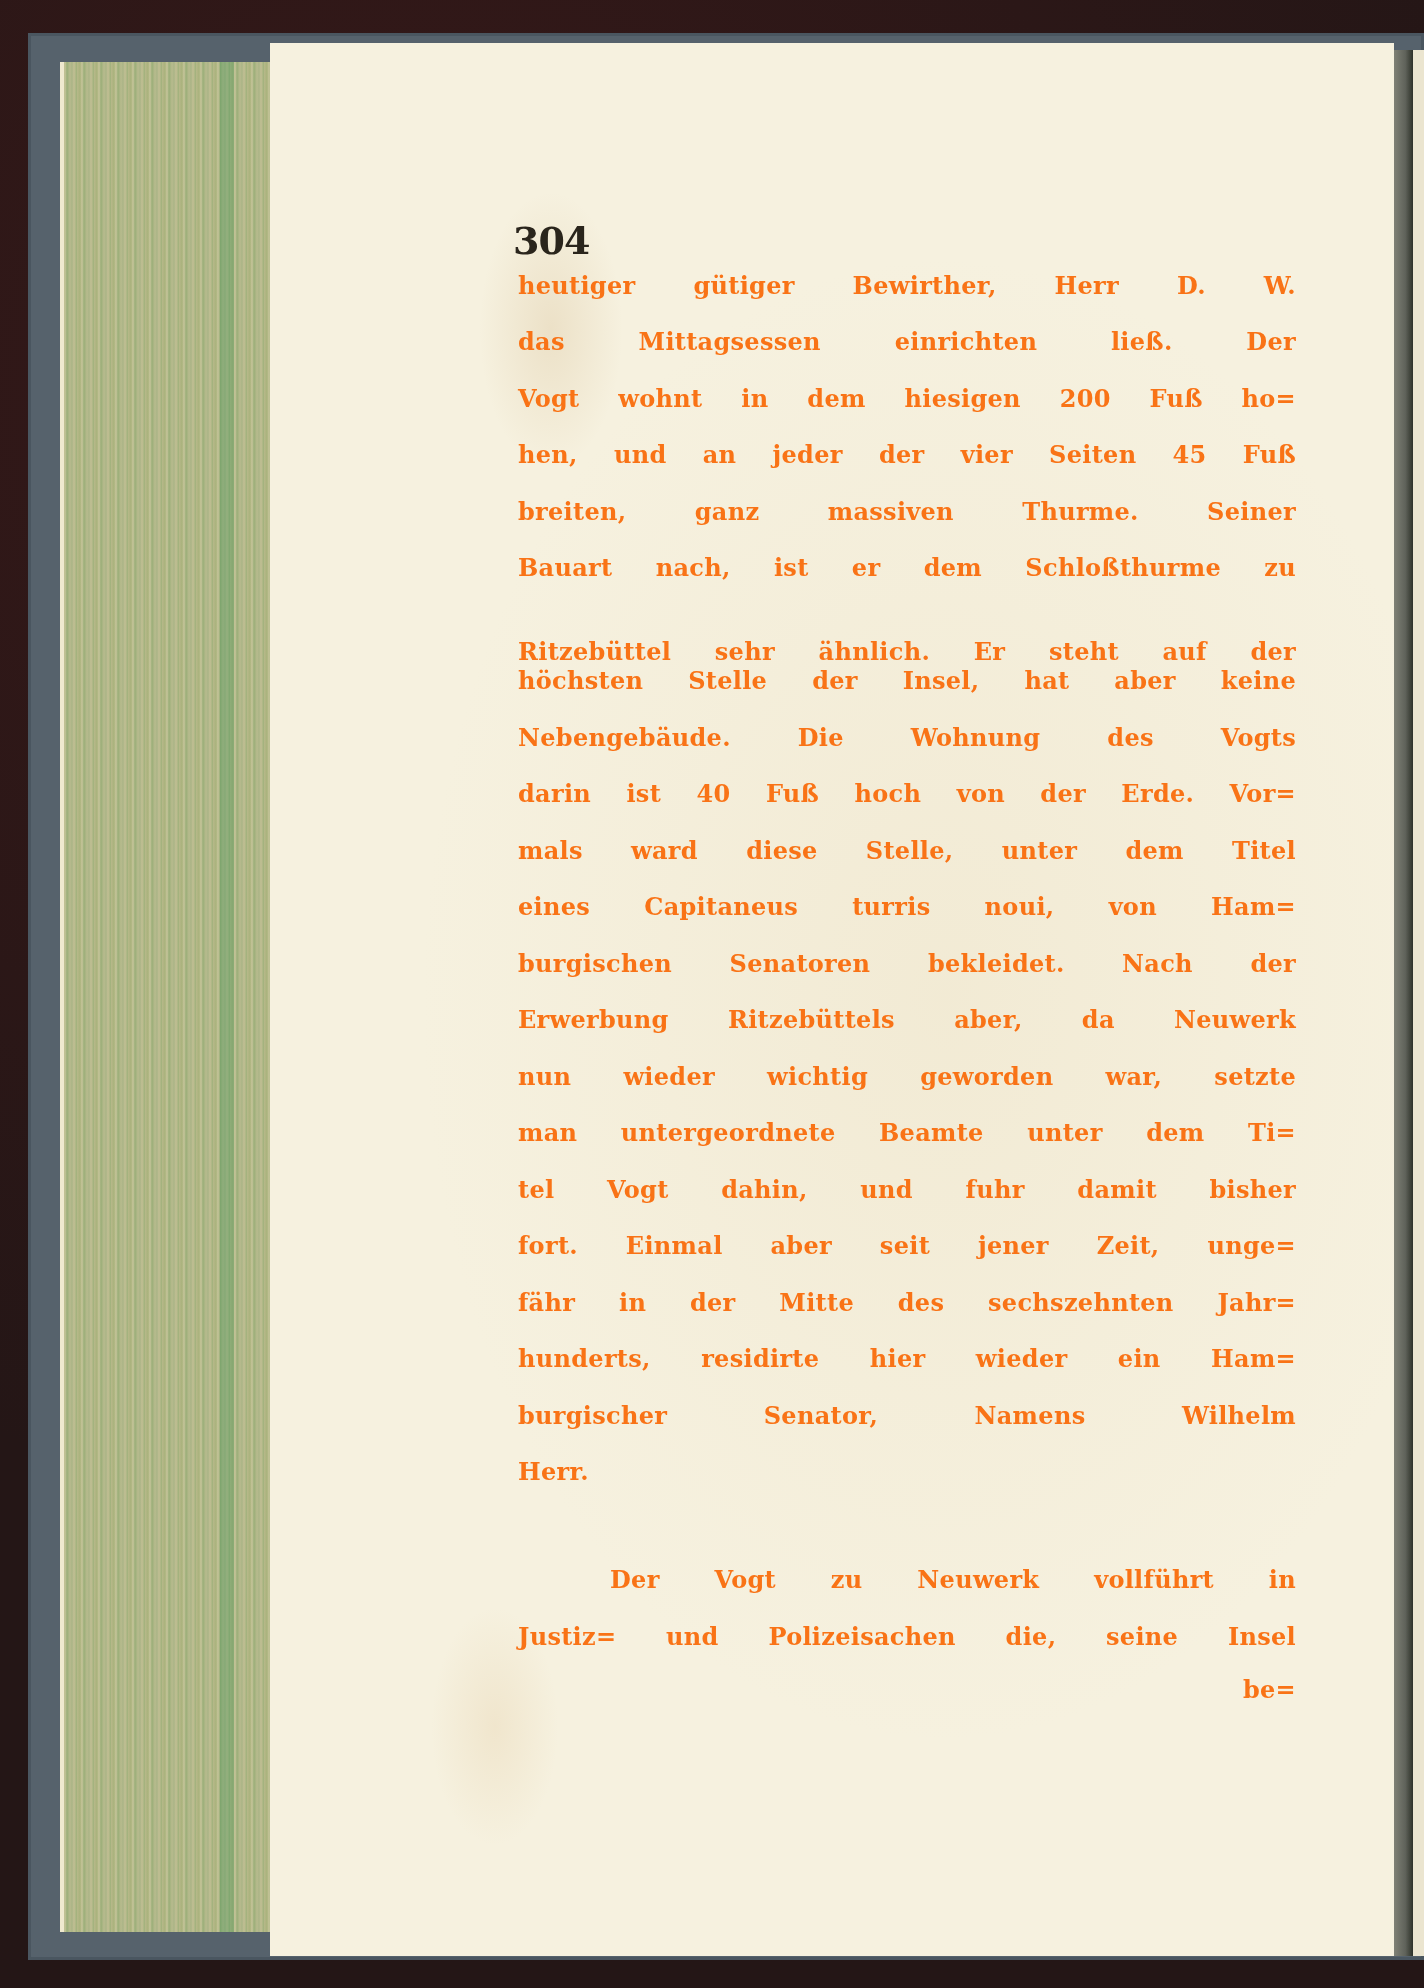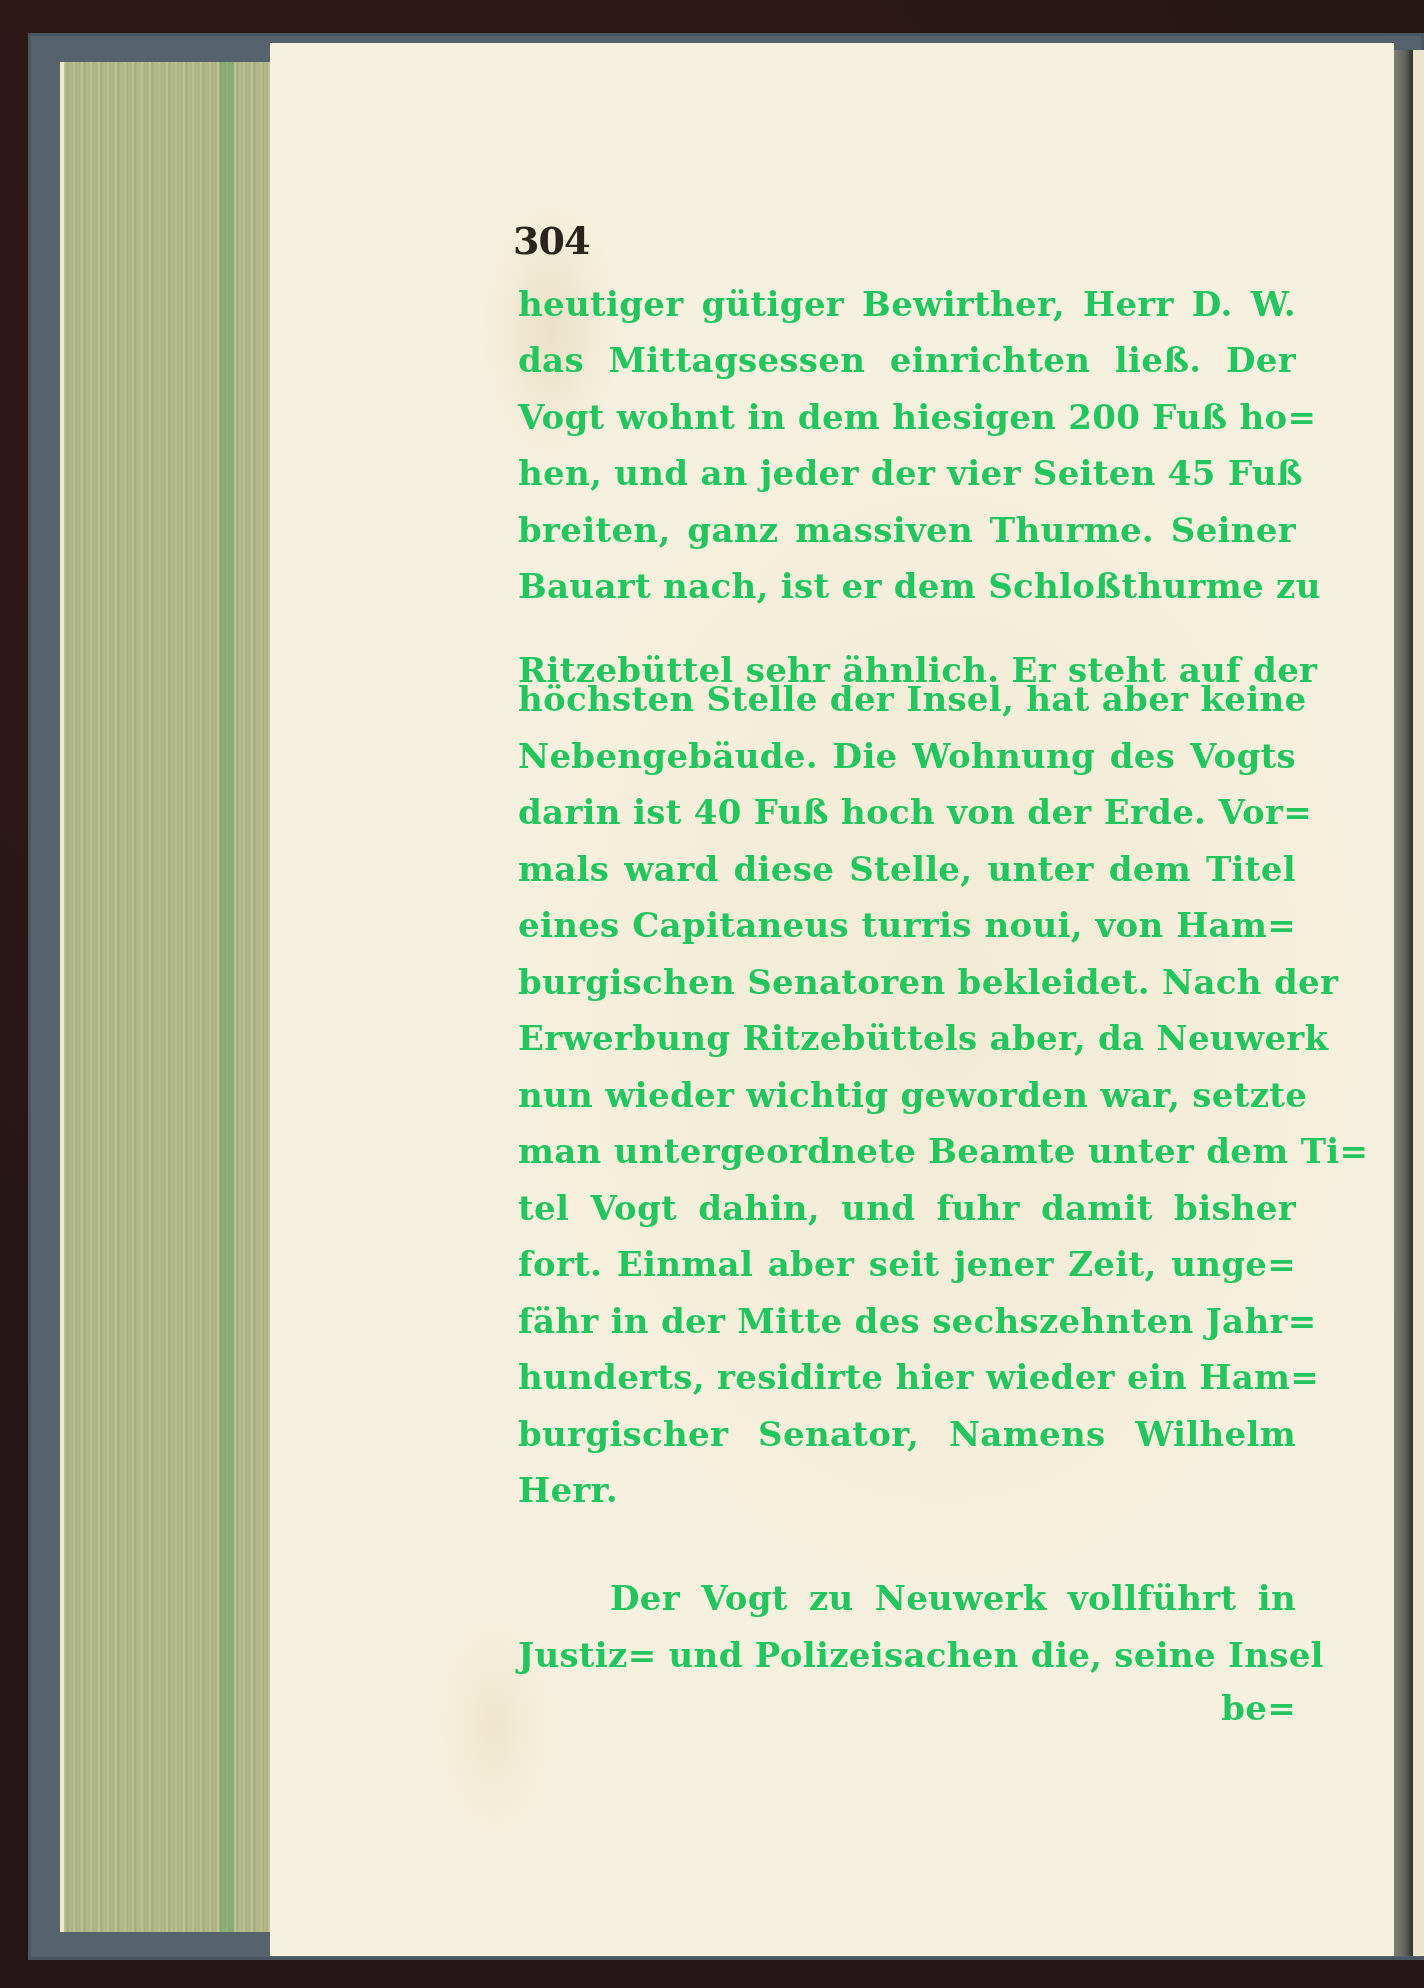--- a/index.html
+++ b/index.html
@@ -78,29 +78,28 @@
     color: #2a251c;
     letter-spacing: -1px;
     margin-top: 32px;
   }
   .text-line {
     position: absolute;
     left: 518px;
     width: 778px;
     height: 56px;
     font-family: "DejaVu Serif", serif;
-    font-size: 34px;
+    font-size: 24px;
     font-weight: bold;
-    color: #22c55e;
+    color: #f97316;
     line-height: 56px;
     white-space: nowrap;
     text-align: justify;
     text-align-last: justify;
     letter-spacing: 0.3px;
-    margin-top: 18px;
   }
   .text-line.last { text-align-last: left; }
   .text-line.indent { left: 610px; width: 686px; }
   .text-line.catchword {
     left: auto; right: 128px; width: auto;
     text-align: left; text-align-last: right;
   }
 </style>
 </head>
 <body>

